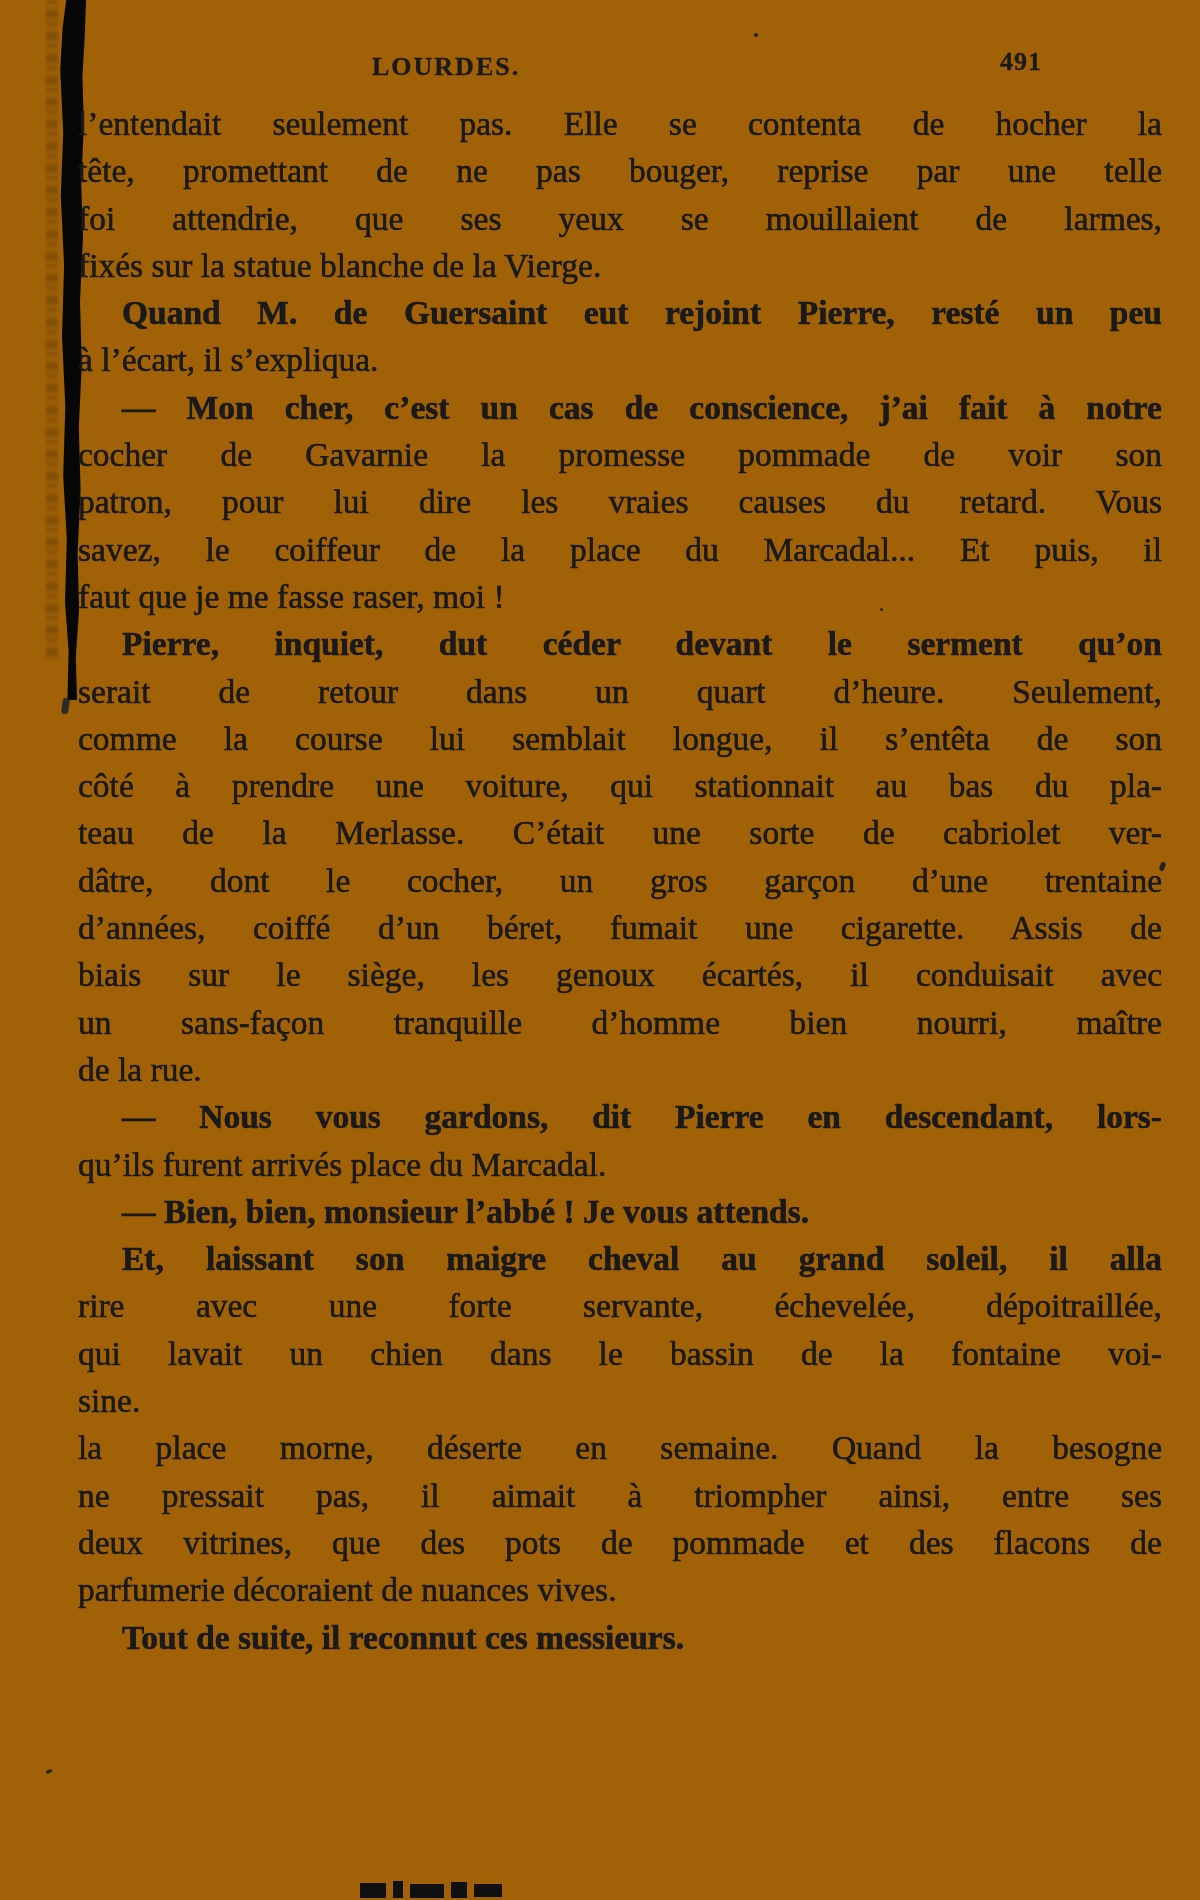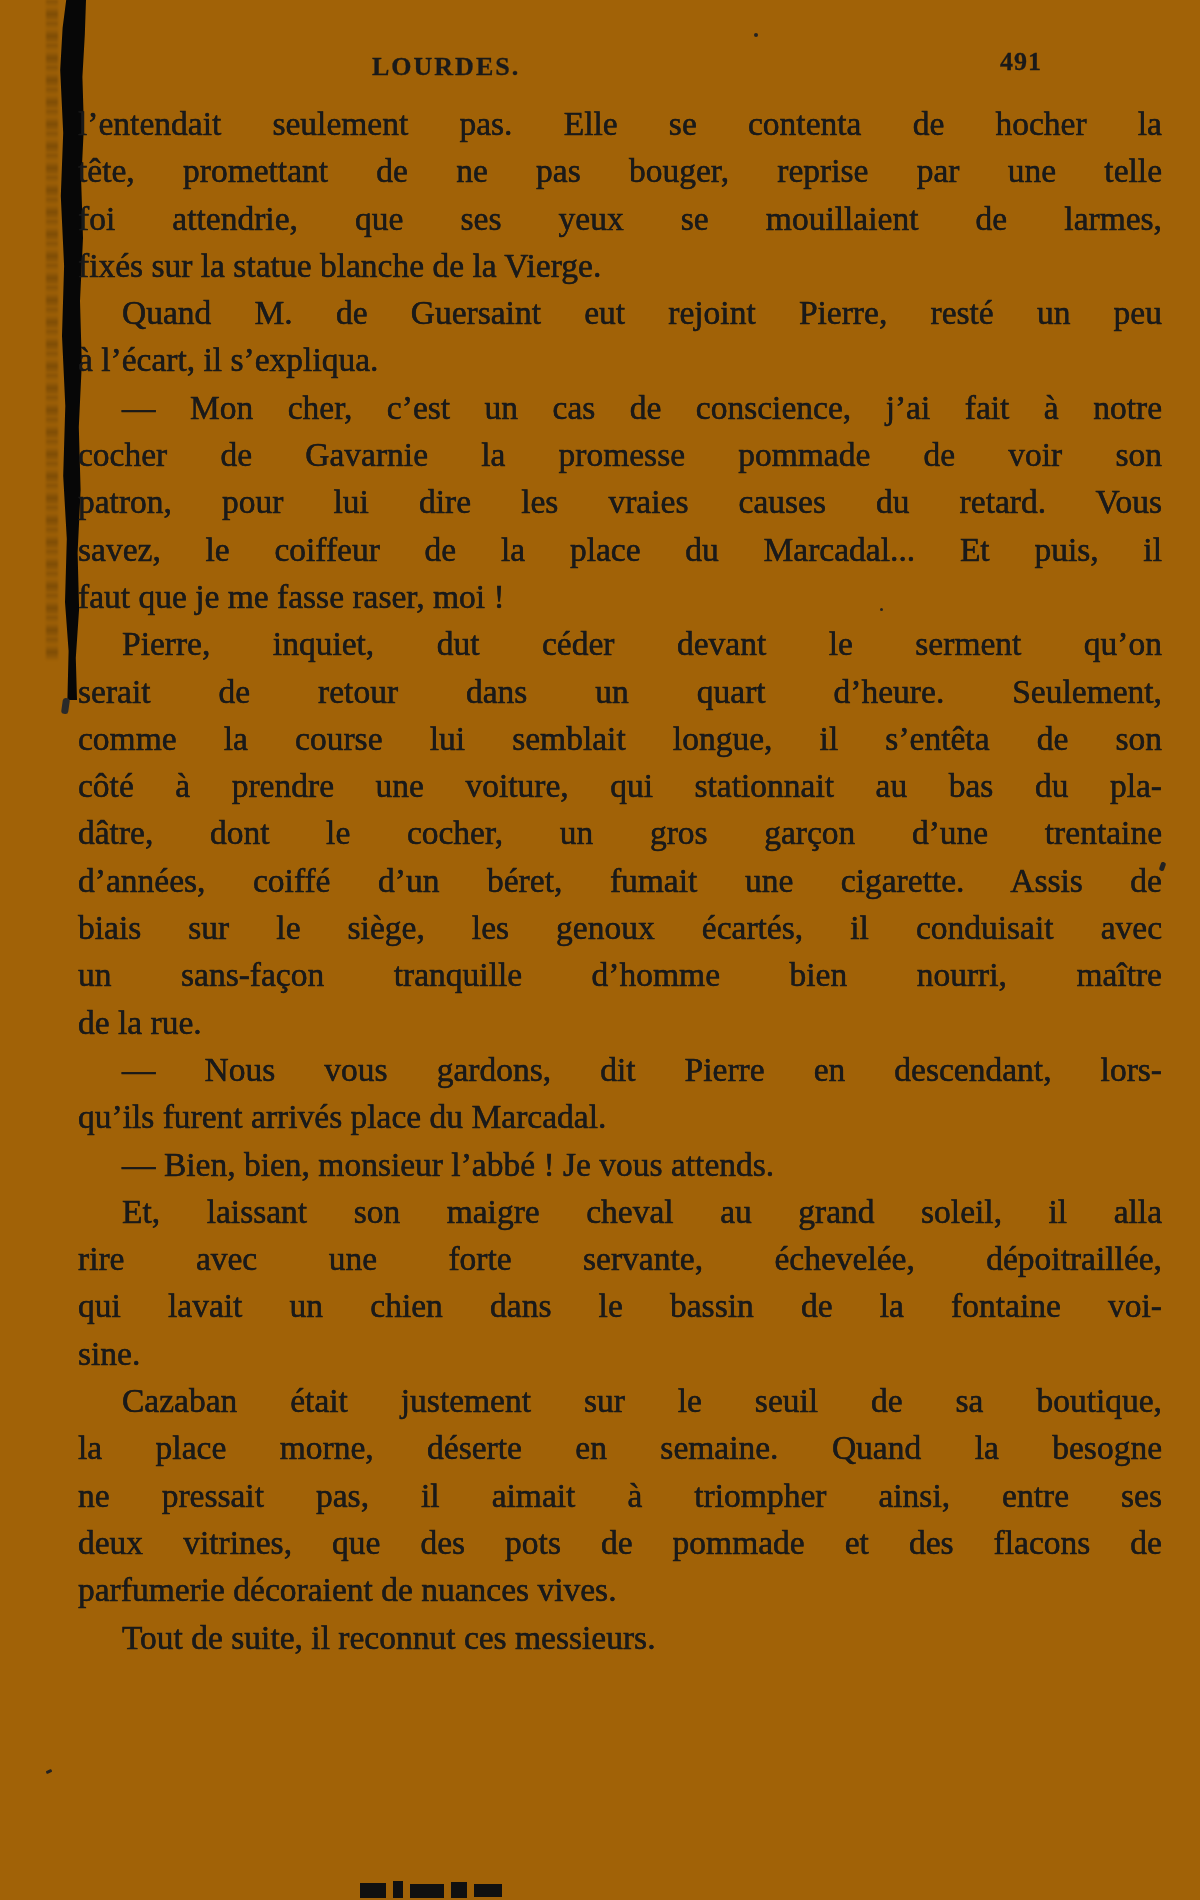--- a/index.html
+++ b/index.html
@@ -26,21 +26,21 @@
   
   .body-text{
     position:absolute;top:100px;left:78px;width:1084px;
     font-size:33.5px;line-height:47.3px;
     text-align:justify;
     -webkit-text-stroke:0.45px #1a1a1a;
     text-shadow:0 0 0.5px rgba(20,20,20,.8);
   }
   .ln{text-align-last:justify;}
   .ln.end{text-align-last:left;}
-  .ln.in{text-indent:44px;}
+  .ln.in{text-indent:44px;font-weight:bold;}
   
   .gutter-haze{
     position:absolute;top:0;left:46px;width:12px;height:660px;
     background:repeating-linear-gradient(
       to bottom,
       rgba(0,0,0,0.18) 0px, rgba(0,0,0,0.02) 7px,
       rgba(0,0,0,0.22) 14px, rgba(0,0,0,0.03) 22px);
     filter:blur(1px);
   }
   .gutter-bar{
@@ -93,33 +93,33 @@
     <div class="ln end">à l’écart, il s’expliqua.</div>
     <div class="ln j in">— Mon cher, c’est un cas de conscience, j’ai fait à notre</div>
     <div class="ln j">cocher de Gavarnie la promesse pommade de voir son</div>
     <div class="ln j">patron, pour lui dire les vraies causes du retard. Vous</div>
     <div class="ln j">savez, le coiffeur de la place du Marcadal... Et puis, il</div>
     <div class="ln end">faut que je me fasse raser, moi !</div>
     <div class="ln j in">Pierre, inquiet, dut céder devant le serment qu’on</div>
     <div class="ln j">serait de retour dans un quart d’heure. Seulement,</div>
     <div class="ln j">comme la course lui semblait longue, il s’entêta de son</div>
     <div class="ln j">côté à prendre une voiture, qui stationnait au bas du pla-</div>
+    <div class="ln j">teau de la Merlasse. C’était une sorte de cabriolet ver-</div>
     <div class="ln j">dâtre, dont le cocher, un gros garçon d’une trentaine</div>
     <div class="ln j">d’années, coiffé d’un béret, fumait une cigarette. Assis de</div>
     <div class="ln j">biais sur le siège, les genoux écartés, il conduisait avec</div>
     <div class="ln j">un sans-façon tranquille d’homme bien nourri, maître</div>
     <div class="ln end">de la rue.</div>
     <div class="ln j in">— Nous vous gardons, dit Pierre en descendant, lors-</div>
     <div class="ln end">qu’ils furent arrivés place du Marcadal.</div>
     <div class="ln end in">— Bien, bien, monsieur l’abbé ! Je vous attends.</div>
     <div class="ln j in">Et, laissant son maigre cheval au grand soleil, il alla</div>
     <div class="ln j">rire avec une forte servante, échevelée, dépoitraillée,</div>
     <div class="ln j">qui lavait un chien dans le bassin de la fontaine voi-</div>
     <div class="ln end">sine.</div>
-    <div class="ln j in">Cazaban était justement sur le seuil de sa boutique,</div>
     <div class="ln j">la place morne, déserte en semaine. Quand la besogne</div>
     <div class="ln j">ne pressait pas, il aimait à triompher ainsi, entre ses</div>
     <div class="ln j">deux vitrines, que des pots de pommade et des flacons de</div>
     <div class="ln end">parfumerie décoraient de nuances vives.</div>
     <div class="ln end in">Tout de suite, il reconnut ces messieurs.</div>
   </div>
 
   <div class="speck s1"></div>
   <div class="speck s2"></div>
   <div class="speck s3"></div>

